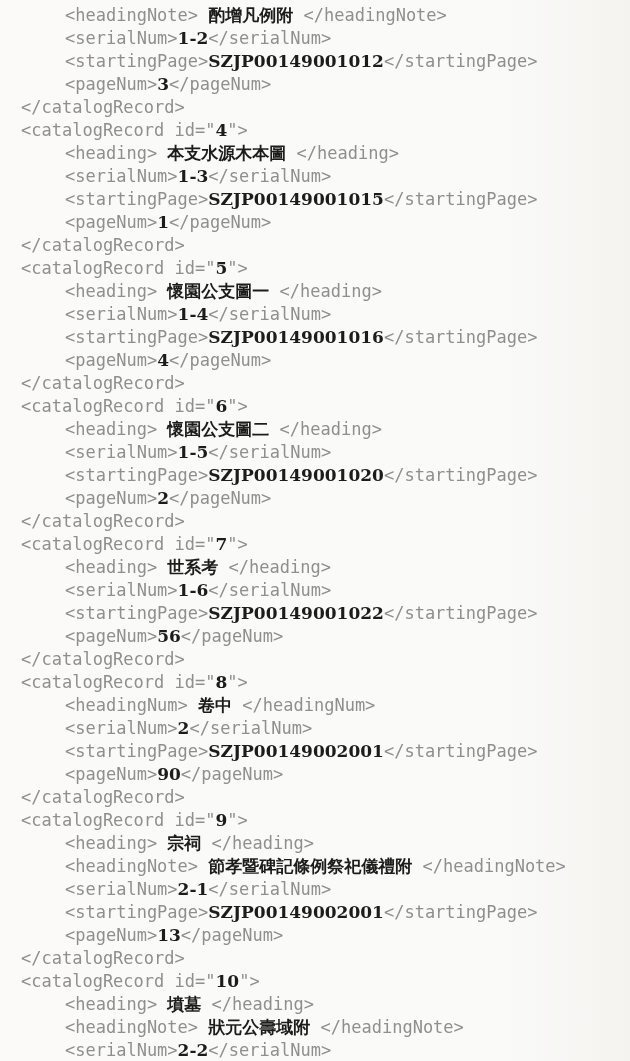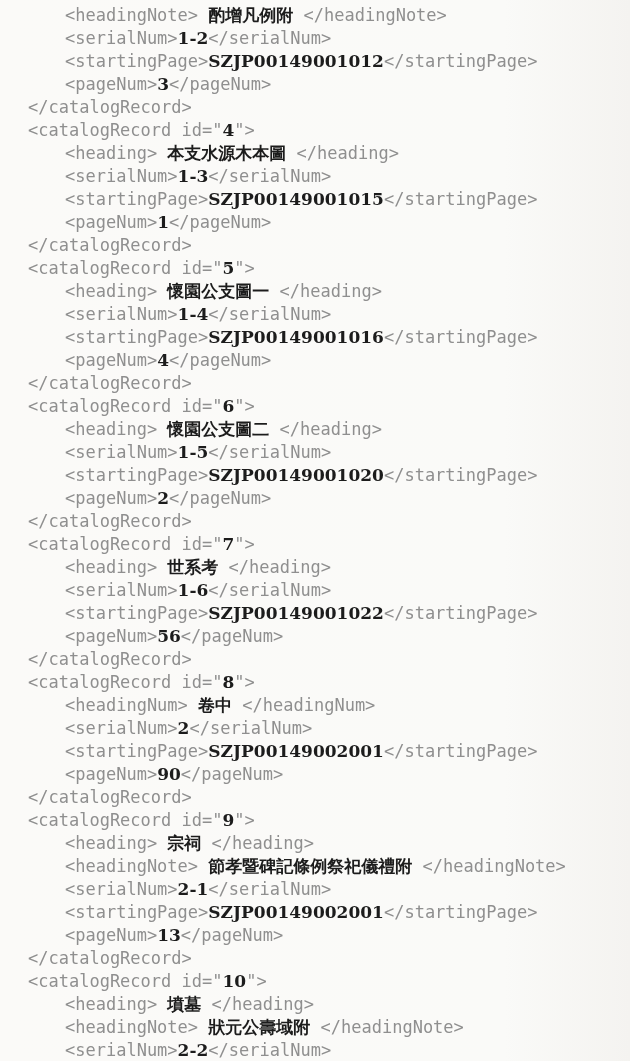--- a/index.html
+++ b/index.html
@@ -17,21 +17,21 @@
     margin: 0;
     padding-top: 4px;
     font-family: "DejaVu Sans Mono", "Liberation Mono", monospace;
     font-size: 17px;
     line-height: 23px;
   }
 
   .line {
     white-space: pre;
     height: 23px;
-    padding-left: 28px;
+    padding-left: 21px;
   }
   .line.ind { padding-left: 65px; }
 
   .tag {
     color: var(--tag-color, #8f8f8f);
     font-weight: 400;
   }
   .value {
     color: var(--value-color, #1c1c1c);
     font-family: "DejaVu Serif", "Liberation Serif", serif;

